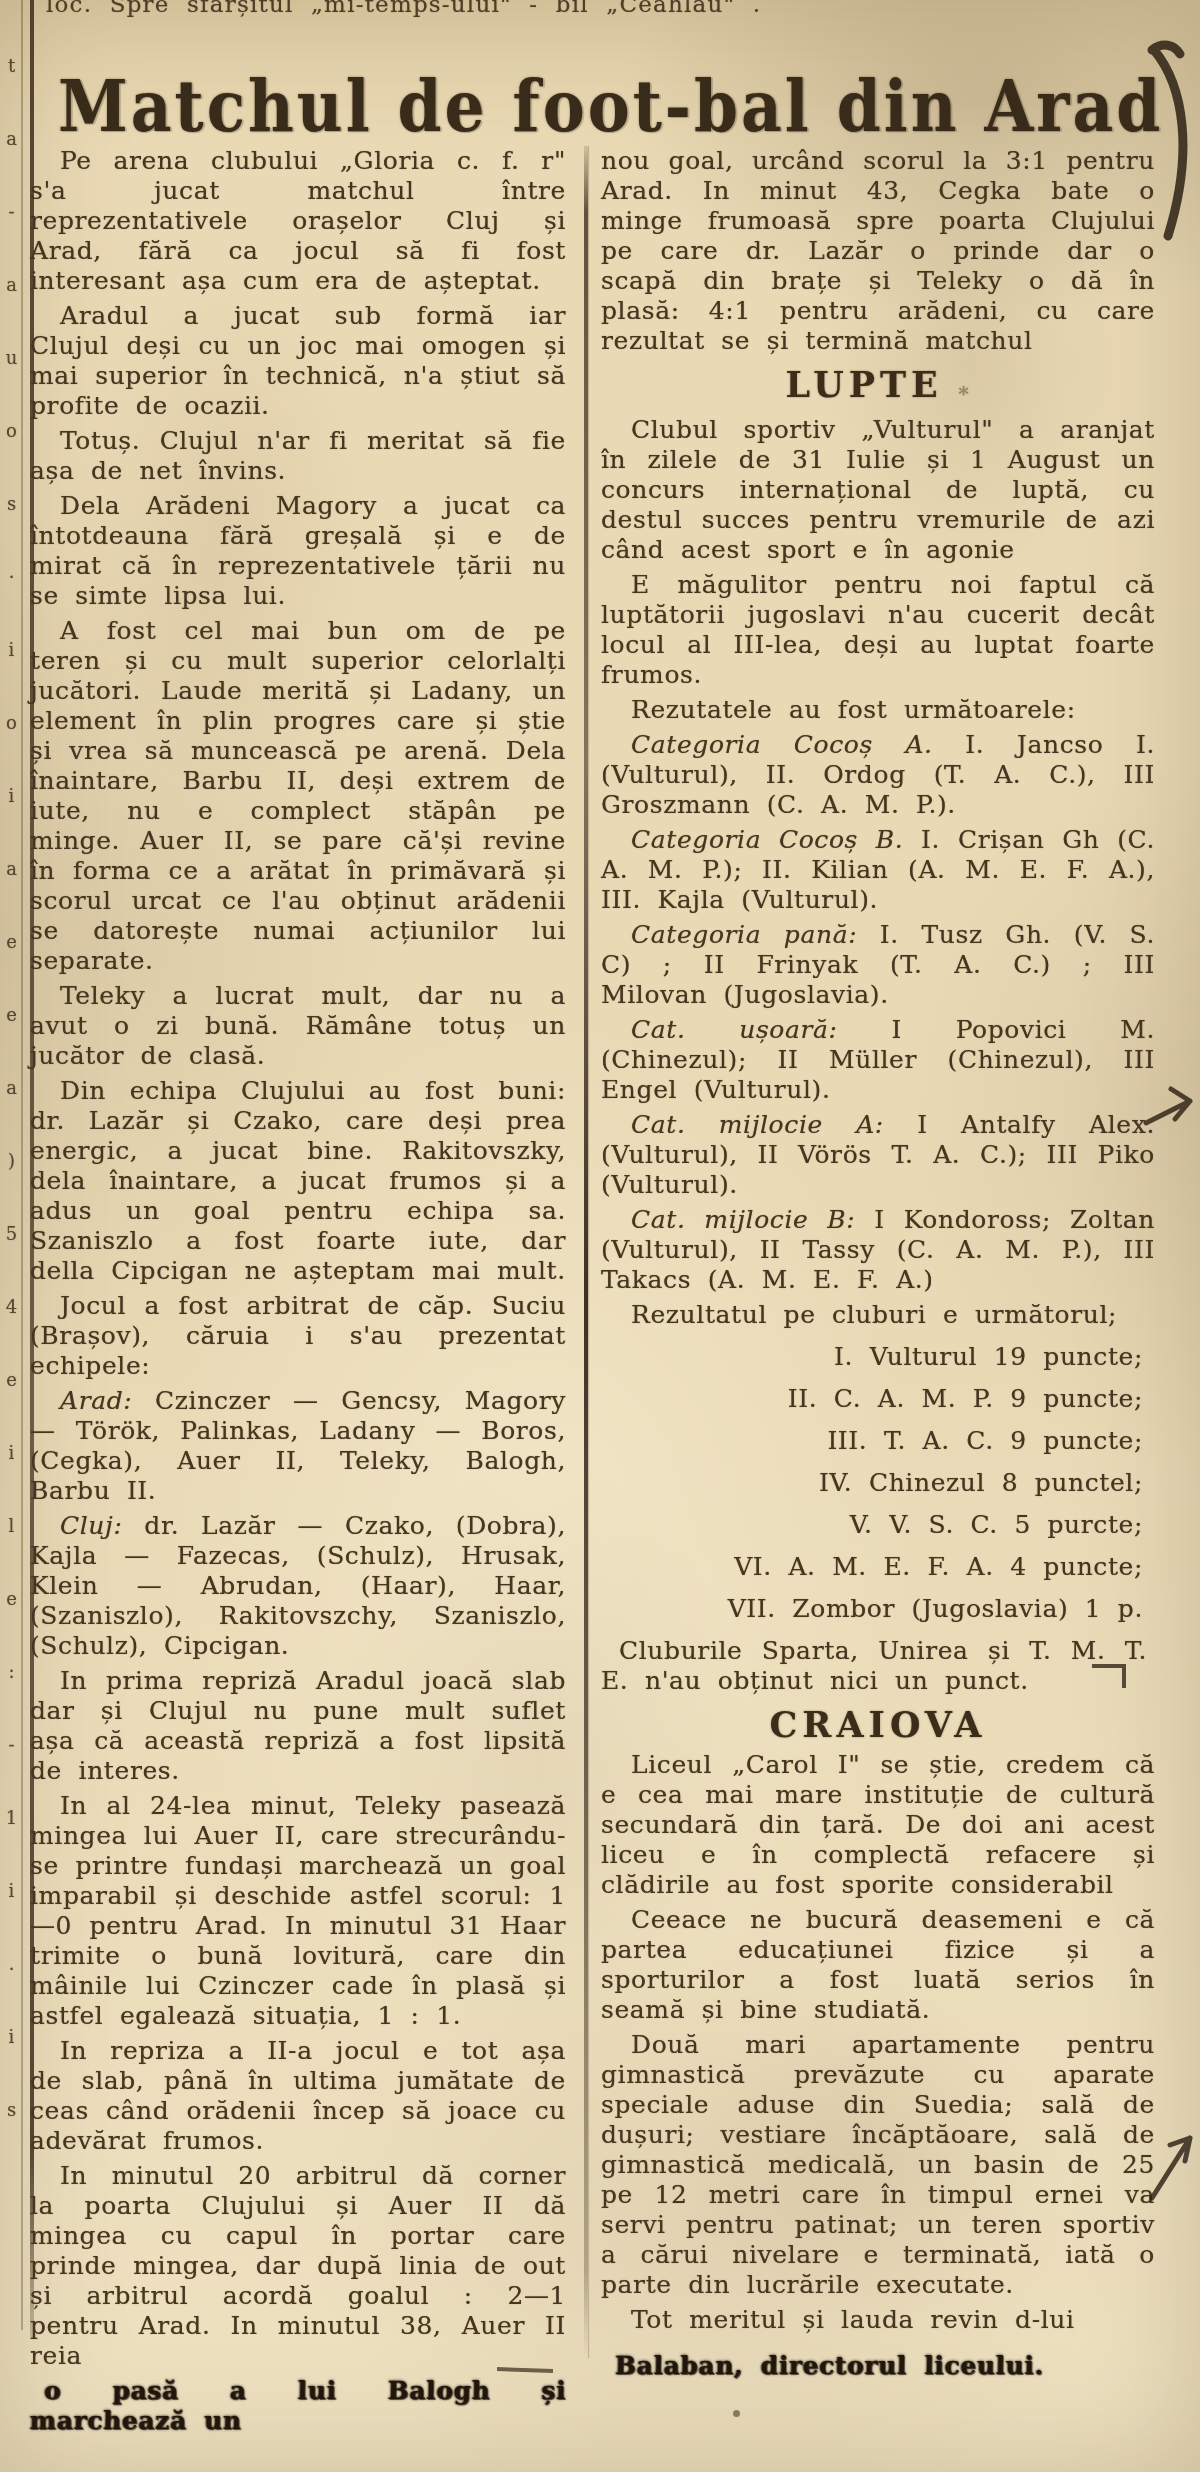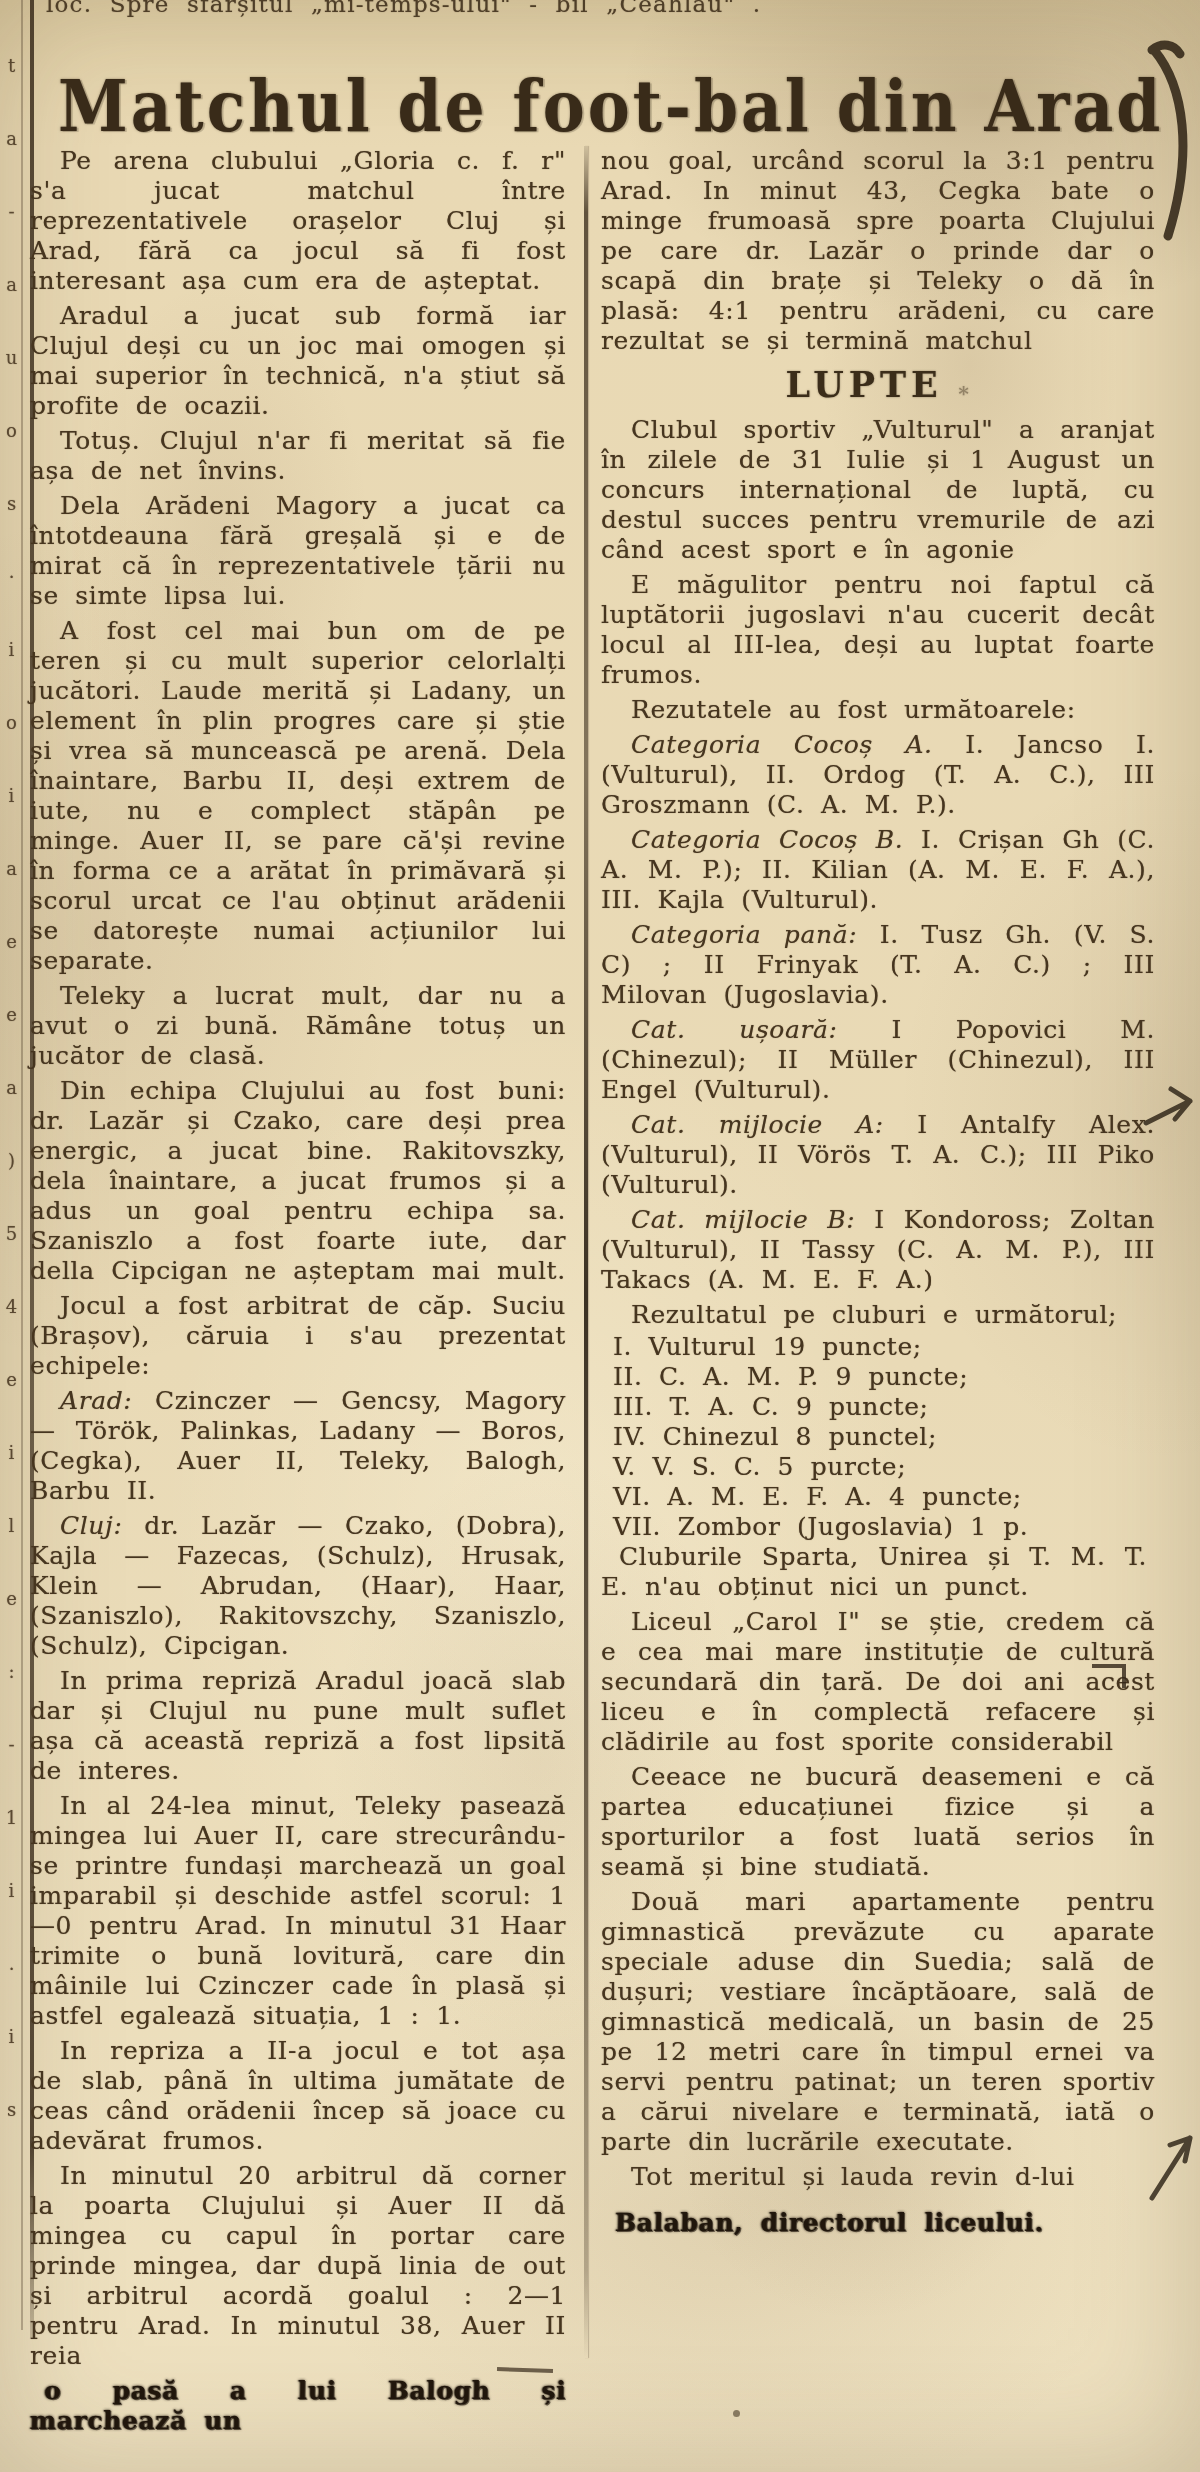--- a/index.html
+++ b/index.html
@@ -40,21 +40,21 @@
   .col{
     position:absolute;top:146px;
     font-size:25px;line-height:30px;
     text-align:justify;
     letter-spacing:.6px;word-spacing:8px;
   }
   .col-left{left:30px;width:536px;}
   .col-right{left:601px;width:554px;}
   .para{margin:0 0 5px 0;text-indent:30px;}
   .lead{font-style:italic;}
-  .club-line{margin:0;padding-left:12px;text-align:left;}
+  .club-line{margin:12px;padding-left:12px;text-align:right;}
   .club-footer{margin:0 8px 5px 0;text-indent:18px;}
   .sec-title{
     margin:14px 0 10px 0;text-align:center;
     font-size:35px;font-weight:bold;letter-spacing:5px;
     color:#3b2d1a;text-indent:0;
     text-shadow:0 0 2px rgba(55,42,25,.5);
   }
   .title-mark{font-size:20px;opacity:.45;margin-left:14px;letter-spacing:0;}
   .smudge{
     margin:2px 0 0 0;text-indent:14px;font-weight:bold;color:#20160c;
@@ -153,20 +153,21 @@
     <p class="para" style="margin-bottom:2px;">Rezultatul pe cluburi e următorul;</p>
     <div class="club-line">I. Vulturul 19 puncte;</div>
     <div class="club-line">II. C. A. M. P. 9 puncte;</div>
     <div class="club-line">III. T. A. C. 9 puncte;</div>
     <div class="club-line">IV. Chinezul 8 punctel;</div>
     <div class="club-line">V. V. S. C. 5 purcte;</div>
     <div class="club-line">VI. A. M. E. F. A. 4 puncte;</div>
     <div class="club-line">VII. Zombor (Jugoslavia) 1 p.</div>
     <p class="club-footer">Cluburile Sparta, Unirea și T. M. T. E. n'au obținut nici un punct.</p>
 
+    <h2 class="sec-title"><span>CRAIOVA</span></h2>
 
     <p class="para">Liceul „Carol I" se știe, credem că e cea mai mare instituție de cultură secundară din țară. De doi ani acest liceu e în complectă refacere și clădirile au fost sporite considerabil</p>
     <p class="para">Ceeace ne bucură deasemeni e că partea educațiunei fizice și a sporturilor a fost luată serios în seamă și bine studiată.</p>
     <p class="para">Două mari apartamente pentru gimnastică prevăzute cu aparate speciale aduse din Suedia; sală de dușuri; vestiare încăptăoare, sală de gimnastică medicală, un basin de 25 pe 12 metri care în timpul ernei va servi pentru patinat; un teren sportiv a cărui nivelare e terminată, iată o parte din lucrările executate.</p>
     <p class="para" style="margin-bottom:16px;">Tot meritul și lauda revin d-lui</p>
     <p class="smudge">Balaban, directorul liceului.</p>
   </div>
 
   <svg class="mark" style="left:1140px;top:40px;" width="58" height="205" viewBox="0 0 58 205">
     <path d="M12 10 C 22 2, 34 4, 40 14 M14 10 C 44 46, 54 112, 28 196" fill="none" stroke="rgba(45,33,19,.85)" stroke-width="9" stroke-linecap="round"></path>

